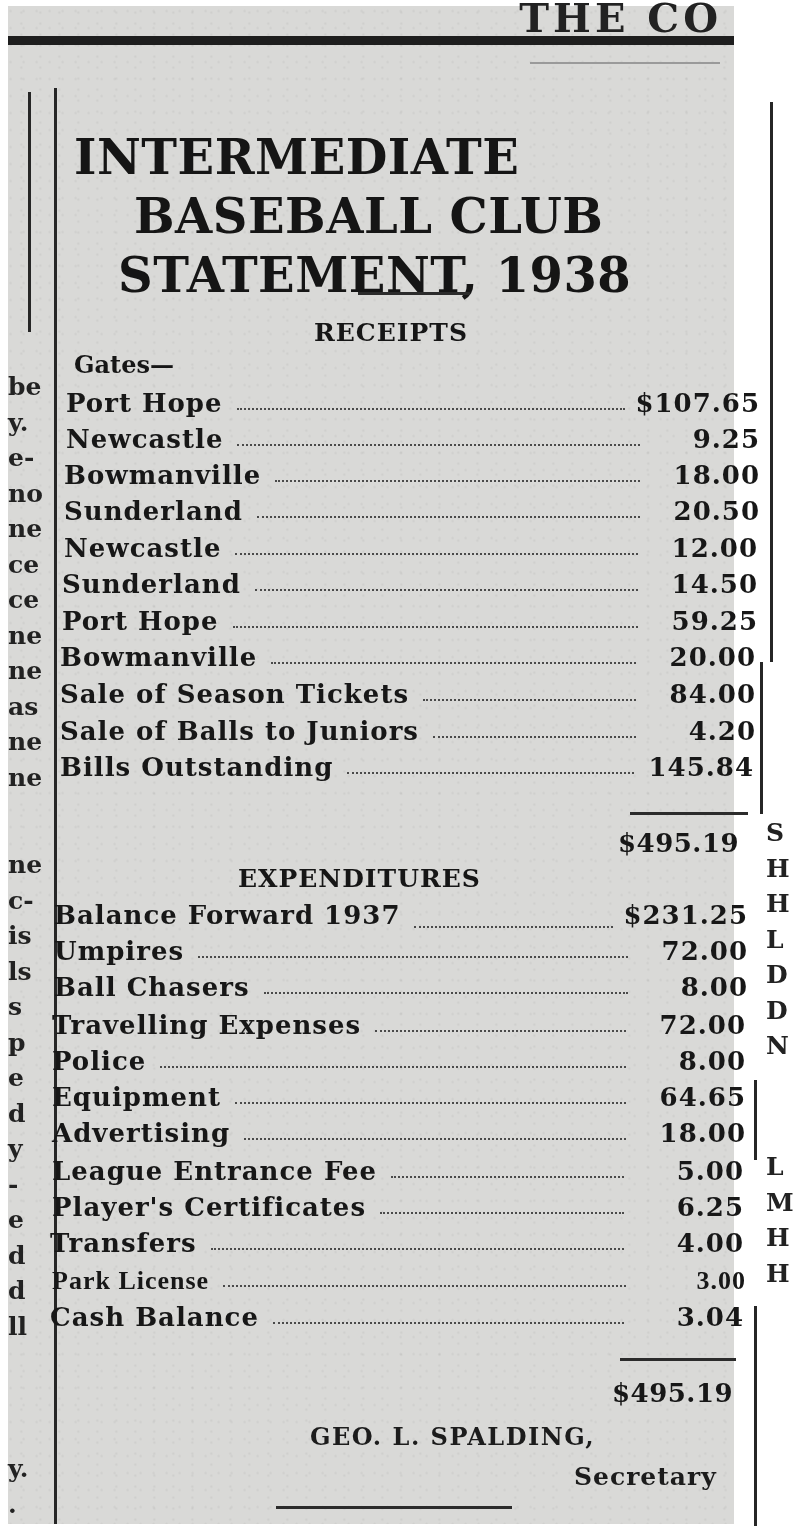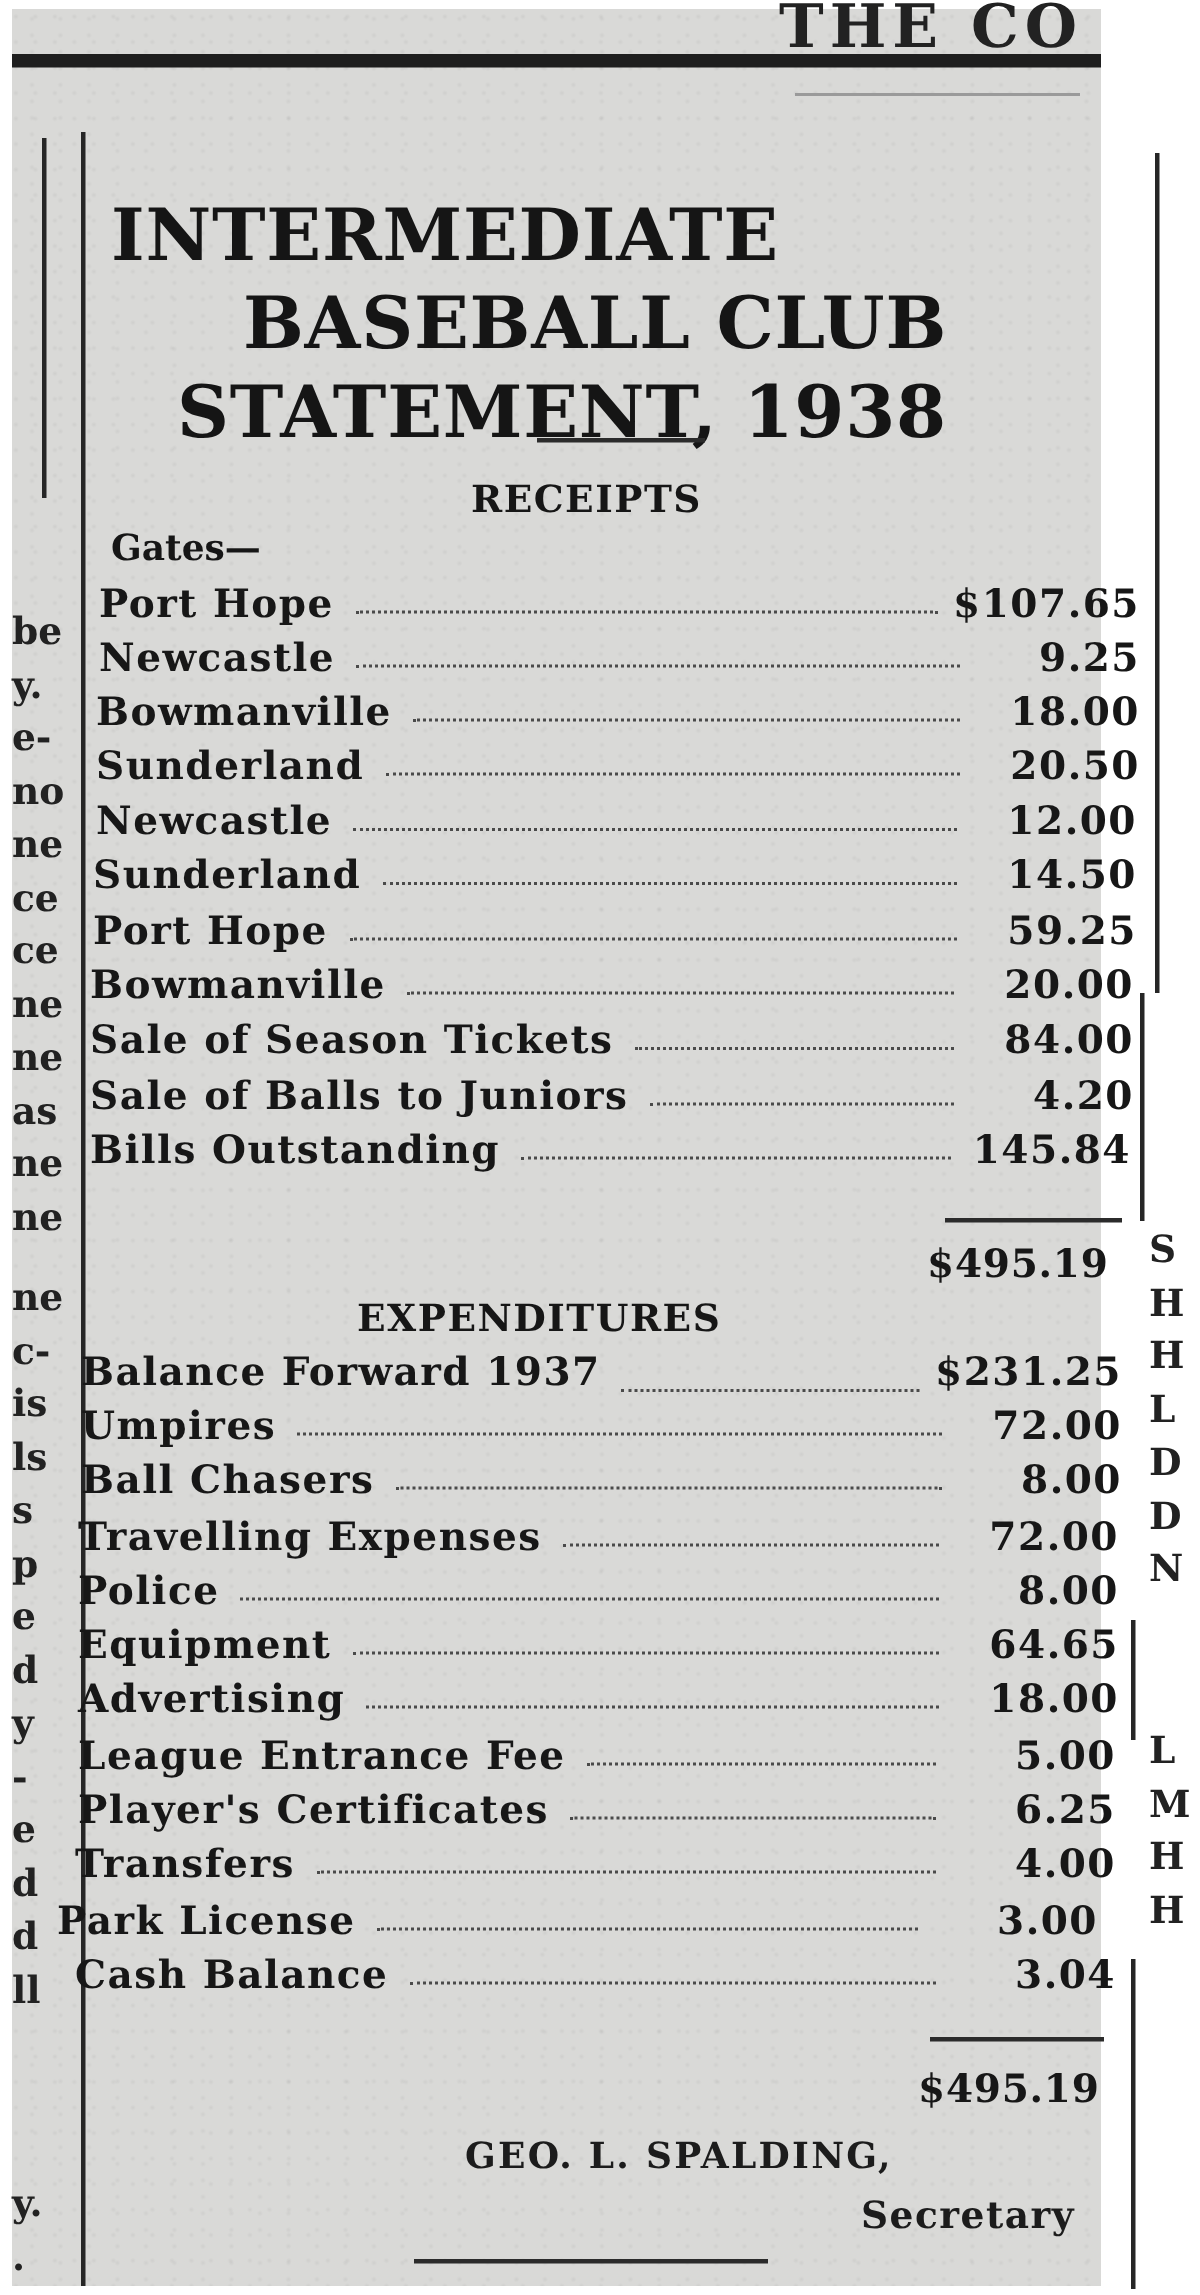--- a/index.html
+++ b/index.html
@@ -32,21 +32,21 @@
     font-family: "DejaVu Serif", serif;
   }
   .left-frag div { height: 35.5px; }
   .right-frag div { height: 35.5px; }
   .title {
     position: absolute; left: 66px; top: 80px; width: 700px;
     font-family: "DejaVu Serif", serif; font-weight: bold; color: #151515;
     font-size: 48px; line-height: 59px; letter-spacing: 0.5px;
   }
   .title .l1 { margin-left: 0; margin-top: 42px; }
-  .title .l2 { margin-left: 88px; }
+  .title .l2 { margin-left: 60px; }
   .title .l3 { margin-left: 44px; }
   .short-rule { position: absolute; height: 3px; background: #2b2b2b; }
   .section-head {
     position: absolute; font-weight: bold; font-size: 25px; letter-spacing: 1px; color: #161616;
   }
   .gates {
     position: absolute; left: 66px; top: 344px; font-weight: bold; font-size: 24px; color: #161616;
   }
   .ledger { position: absolute; left: 0; width: 100%; }
   .row {
@@ -78,21 +78,21 @@
   <div class="top-rule"></div>
   <div class="thin-rule"></div>
 
   <div class="col-rule" style="left:20px; top:86px; height:240px;"></div>
   <div class="col-rule" style="left:46px; top:82px; height:1436px;"></div>
   <div class="col-rule" style="left:762px; top:96px; height:560px;"></div>
   <div class="col-rule" style="left:752px; top:656px; height:152px;"></div>
   <div class="col-rule" style="left:746px; top:1074px; height:80px;"></div>
   <div class="col-rule" style="left:746px; top:1300px; height:220px;"></div>
 
-  <div class="left-frag" style="left:0px; top:368px;margin-top:34px;">
+  <div class="left-frag" style="left:0px; top:368px;">
     <div>be</div>
     <div>y.</div>
     <div>e-</div>
     <div>no</div>
     <div>ne</div>
     <div>ce</div>
     <div>ce</div>
     <div>ne</div>
     <div>ne</div>
     <div>as</div>
@@ -254,21 +254,21 @@
     <div class="row" style="left:44px; top:1186px; width:692px;">
       <span class="lbl">Player's Certificates</span>
         <span class="dots"></span>
         <span class="amt">6.25</span>
     </div>
     <div class="row" style="left:42px; top:1222px; width:694px;">
       <span class="lbl">Transfers</span>
         <span class="dots"></span>
         <span class="amt">4.00</span>
     </div>
-    <div class="row" style="left:30px; top:1260px; width:694px;">
+    <div class="row" style="left:44px; top:1260px; width:694px;font-family:Liberation Serif, serif;">
       <span class="lbl">Park License</span>
         <span class="dots"></span>
         <span class="amt">3.00</span>
     </div>
     <div class="row" style="left:42px; top:1296px; width:694px;">
       <span class="lbl">Cash Balance</span>
         <span class="dots"></span>
         <span class="amt">3.04</span>
     </div>
   </div>

